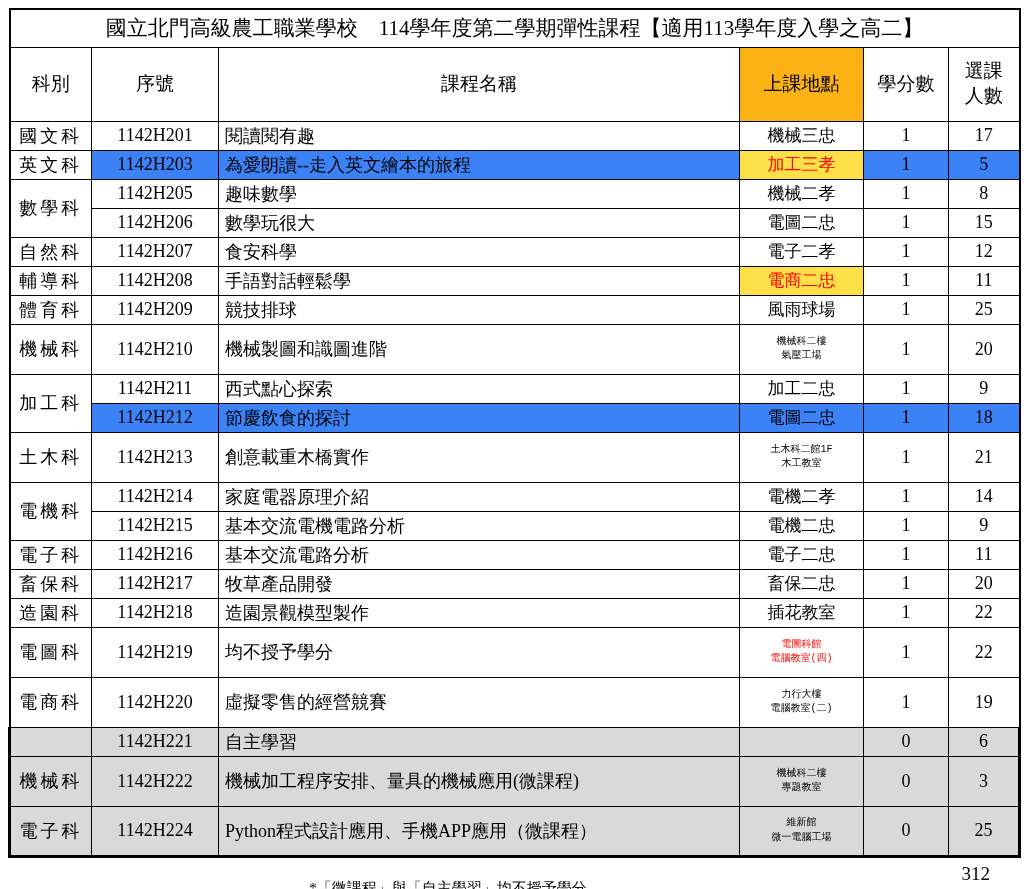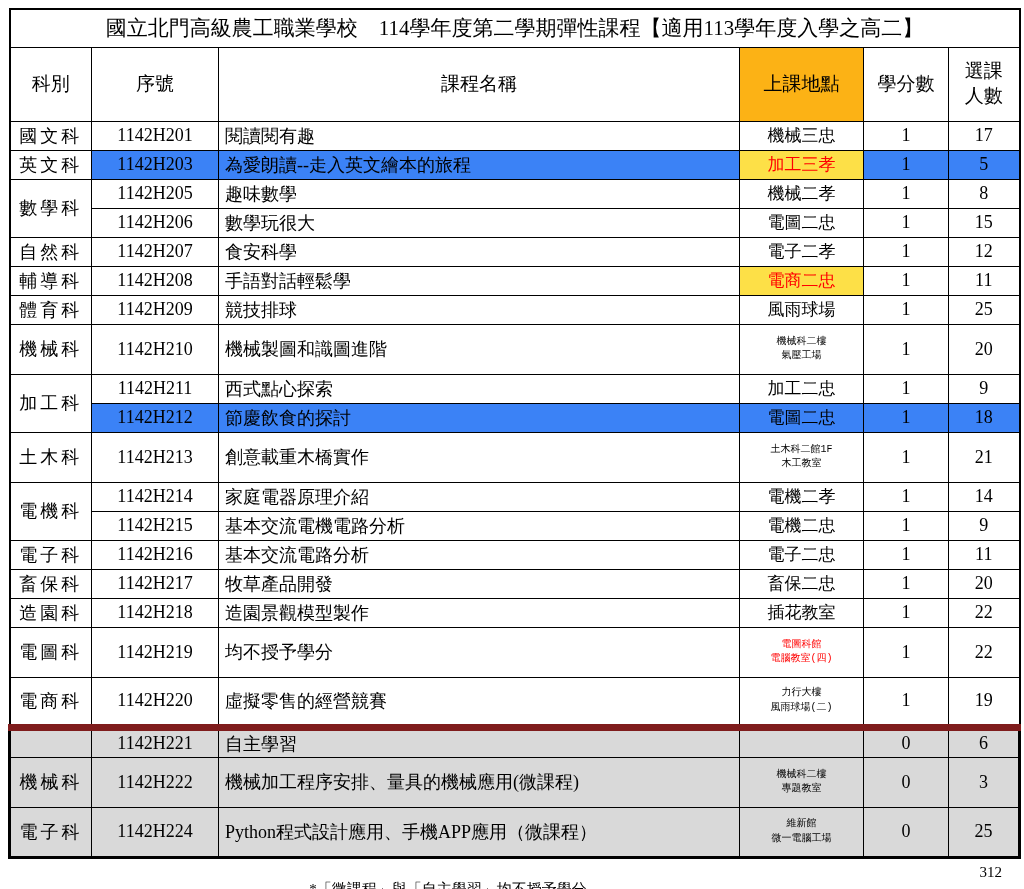--- a/index.html
+++ b/index.html
@@ -25,30 +25,30 @@
   tr.tall td { height: 50px; }
   td.cname { text-align: left; padding-left: 6px; }
   td.dept { letter-spacing: 3px; }
   td.loc { font-size: 17px; font-family: Liberation Mono, monospace; }
   td.loc.loc-two { font-size: 10px; white-space: pre-line; line-height: 1.45; }
   .cell-white  { background: #ffffff; }
   .cell-green  { background: #3b82f6; }
   .cell-gray   { background: #D9D9D9; }
   .cell-yellow { background: #fde047; }
   .loc-red     { color: #FF0000; }
-  tr.gray-first td { border-top: 7px solid #7f1d1d; }
+  tr.gray-first td { border-top: 1px solid #7f1d1d; }
   tr.gray-last  td { border-bottom: 3px solid #000; }
   tr.bg-gray td:first-child { border-left: 3px solid #000; }
   tr.bg-gray td:last-child  { border-right: 3px solid #000; }
   .footer { position: relative; width: 1010px; height: 30px; margin-top: 3px; }
   .footer-note {
     position: absolute; left: 0; width: 880px; top: 18px;
     text-align: center; font-size: 15px;
   }
-  .footer-total { position: absolute; right: 16px; top: 2px; font-size: 15px; }
+  .footer-total { position: absolute; right: 28px; top: 2px; font-size: 19px; }
 </style>
 </head>
 <body>
 
 <div class="page">
   <table class="course">
     <colgroup>
       <col style="width:82px">
         <col style="width:127px">
         <col style="width:521px">
@@ -205,21 +205,21 @@
           <td class="loc cell-white loc-red loc-two">電圖科館
 電腦教室(四)</td>
           <td class="credits cell-white">1</td>
           <td class="count cell-white">22</td>
         </tr>
         <tr class="bg-white tall">
           <td class="dept cell-white">電商科</td>
           <td class="cid cell-white">1142H220</td>
           <td class="cname cell-white">虛擬零售的經營競賽</td>
           <td class="loc cell-white loc-two">力行大樓
-風雨球場(二)</td>
+電腦教室(二)</td>
           <td class="credits cell-white">1</td>
           <td class="count cell-white">19</td>
         </tr>
         <tr class="bg-gray gray-first">
           <td class="dept cell-gray"></td>
           <td class="cid cell-gray">1142H221</td>
           <td class="cname cell-gray">自主學習</td>
           <td class="loc cell-gray"></td>
           <td class="credits cell-gray">0</td>
           <td class="count cell-gray">6</td>

